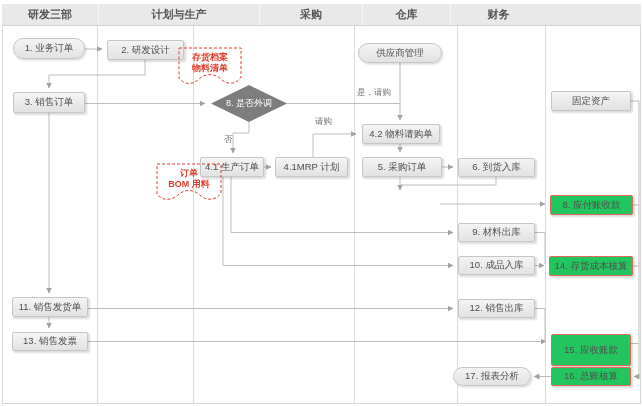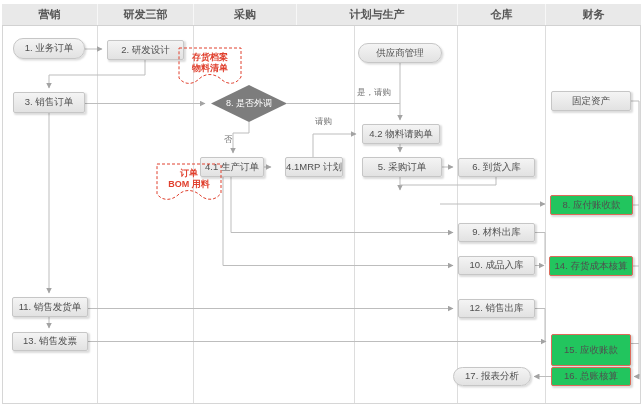--- a/index.html
+++ b/index.html
@@ -29,24 +29,23 @@
   .ctext span{display:block;}
 </style>
 </head>
 <body>
 
 <div class="canvas">
 
   <div class="frame"></div>
 
   <div class="header">
-    <div class="hcell" style="width:95px">营销</div>
     <div class="hcell" style="width:96px">研发三部</div>
+    <div class="hcell" style="width:161px">计划与生产</div>
     <div class="hcell" style="width:103px">采购</div>
-    <div class="hcell" style="width:161px">计划与生产</div>
     <div class="hcell" style="width:88px">仓库</div>
     <div class="hcell" style="width:96px">财务</div>
   </div>
 
   <div class="vline" style="left:97px"></div>
   <div class="vline" style="left:193px"></div>
   <div class="vline" style="left:354px"></div>
   <div class="vline" style="left:457px"></div>
   <div class="vline" style="left:545px"></div>
 
@@ -88,21 +87,21 @@
     </g>
   </svg>
 
   <div class="node stadium" style="left:13px;top:38px;width:72px;height:21px">1. 业务订单</div>
   <div class="node" style="left:107px;top:40px;width:77px;height:20px">2. 研发设计</div>
   <div class="node" style="left:13px;top:92px;width:72px;height:21px">3. 销售订单</div>
   <div class="node stadium" style="left:358px;top:43px;width:84px;height:20px">供应商管理</div>
   <div class="node" style="left:551px;top:91px;width:80px;height:20px">固定资产</div>
   <div class="node" style="left:362px;top:124px;width:78px;height:20px">4.2 物料请购单</div>
   <div class="node" style="left:200px;top:157px;width:64px;height:20px">4.1 生产订单</div>
-  <div class="node" style="left:285px;top:157px;width:58px;height:20px">4.1MRP 计划</div>
+  <div class="node" style="left:275px;top:157px;width:73px;height:20px">4.1MRP 计划</div>
   <div class="node" style="left:362px;top:157px;width:80px;height:20px">5. 采购订单</div>
   <div class="node" style="left:458px;top:158px;width:77px;height:19px">6. 到货入库</div>
   <div class="node red" style="left:550px;top:195px;width:83px;height:20px">8. 应付账收款</div>
   <div class="node" style="left:458px;top:223px;width:77px;height:19px">9. 材料出库</div>
   <div class="node" style="left:458px;top:256px;width:77px;height:19px">10. 成品入库</div>
   <div class="node red" style="left:549px;top:256px;width:84px;height:20px">14. 存货成本核算</div>
   <div class="node" style="left:12px;top:297px;width:76px;height:20px">11. 销售发货单</div>
   <div class="node" style="left:458px;top:299px;width:77px;height:19px">12. 销售出库</div>
   <div class="node" style="left:12px;top:332px;width:76px;height:19px">13. 销售发票</div>
   <div class="node red" style="left:551px;top:334px;width:80px;height:32px">15. 应收账款</div>

